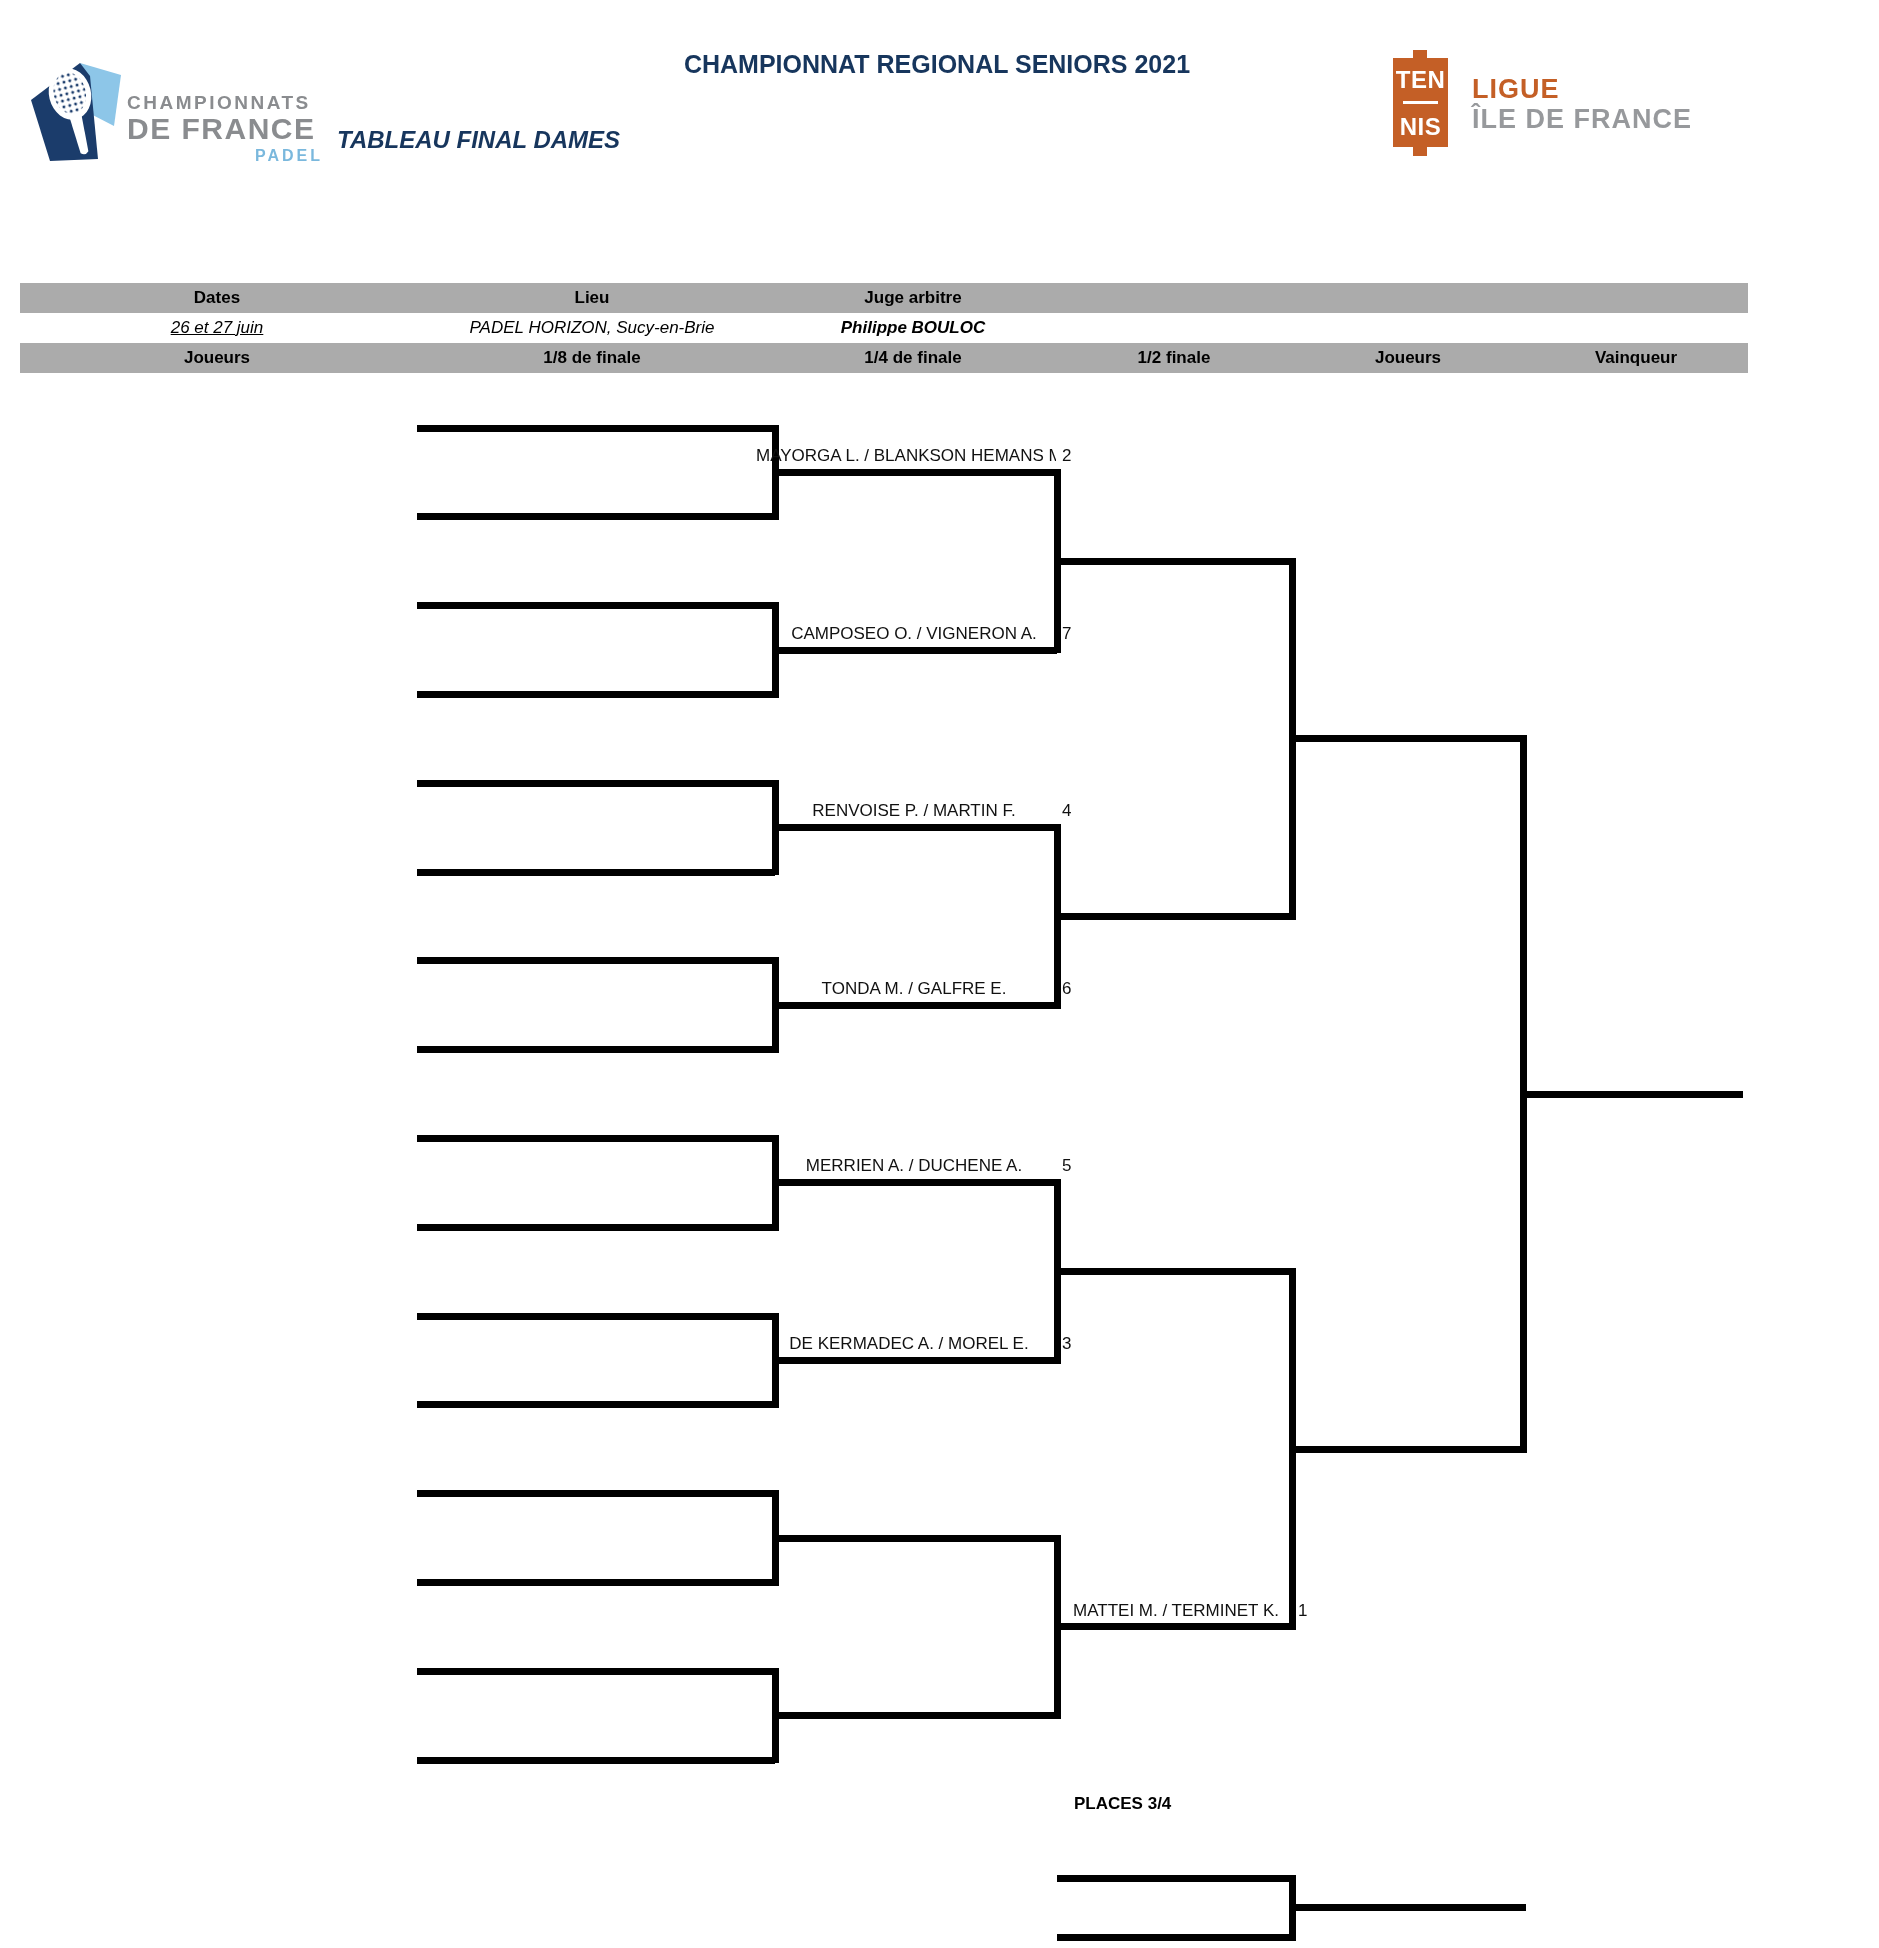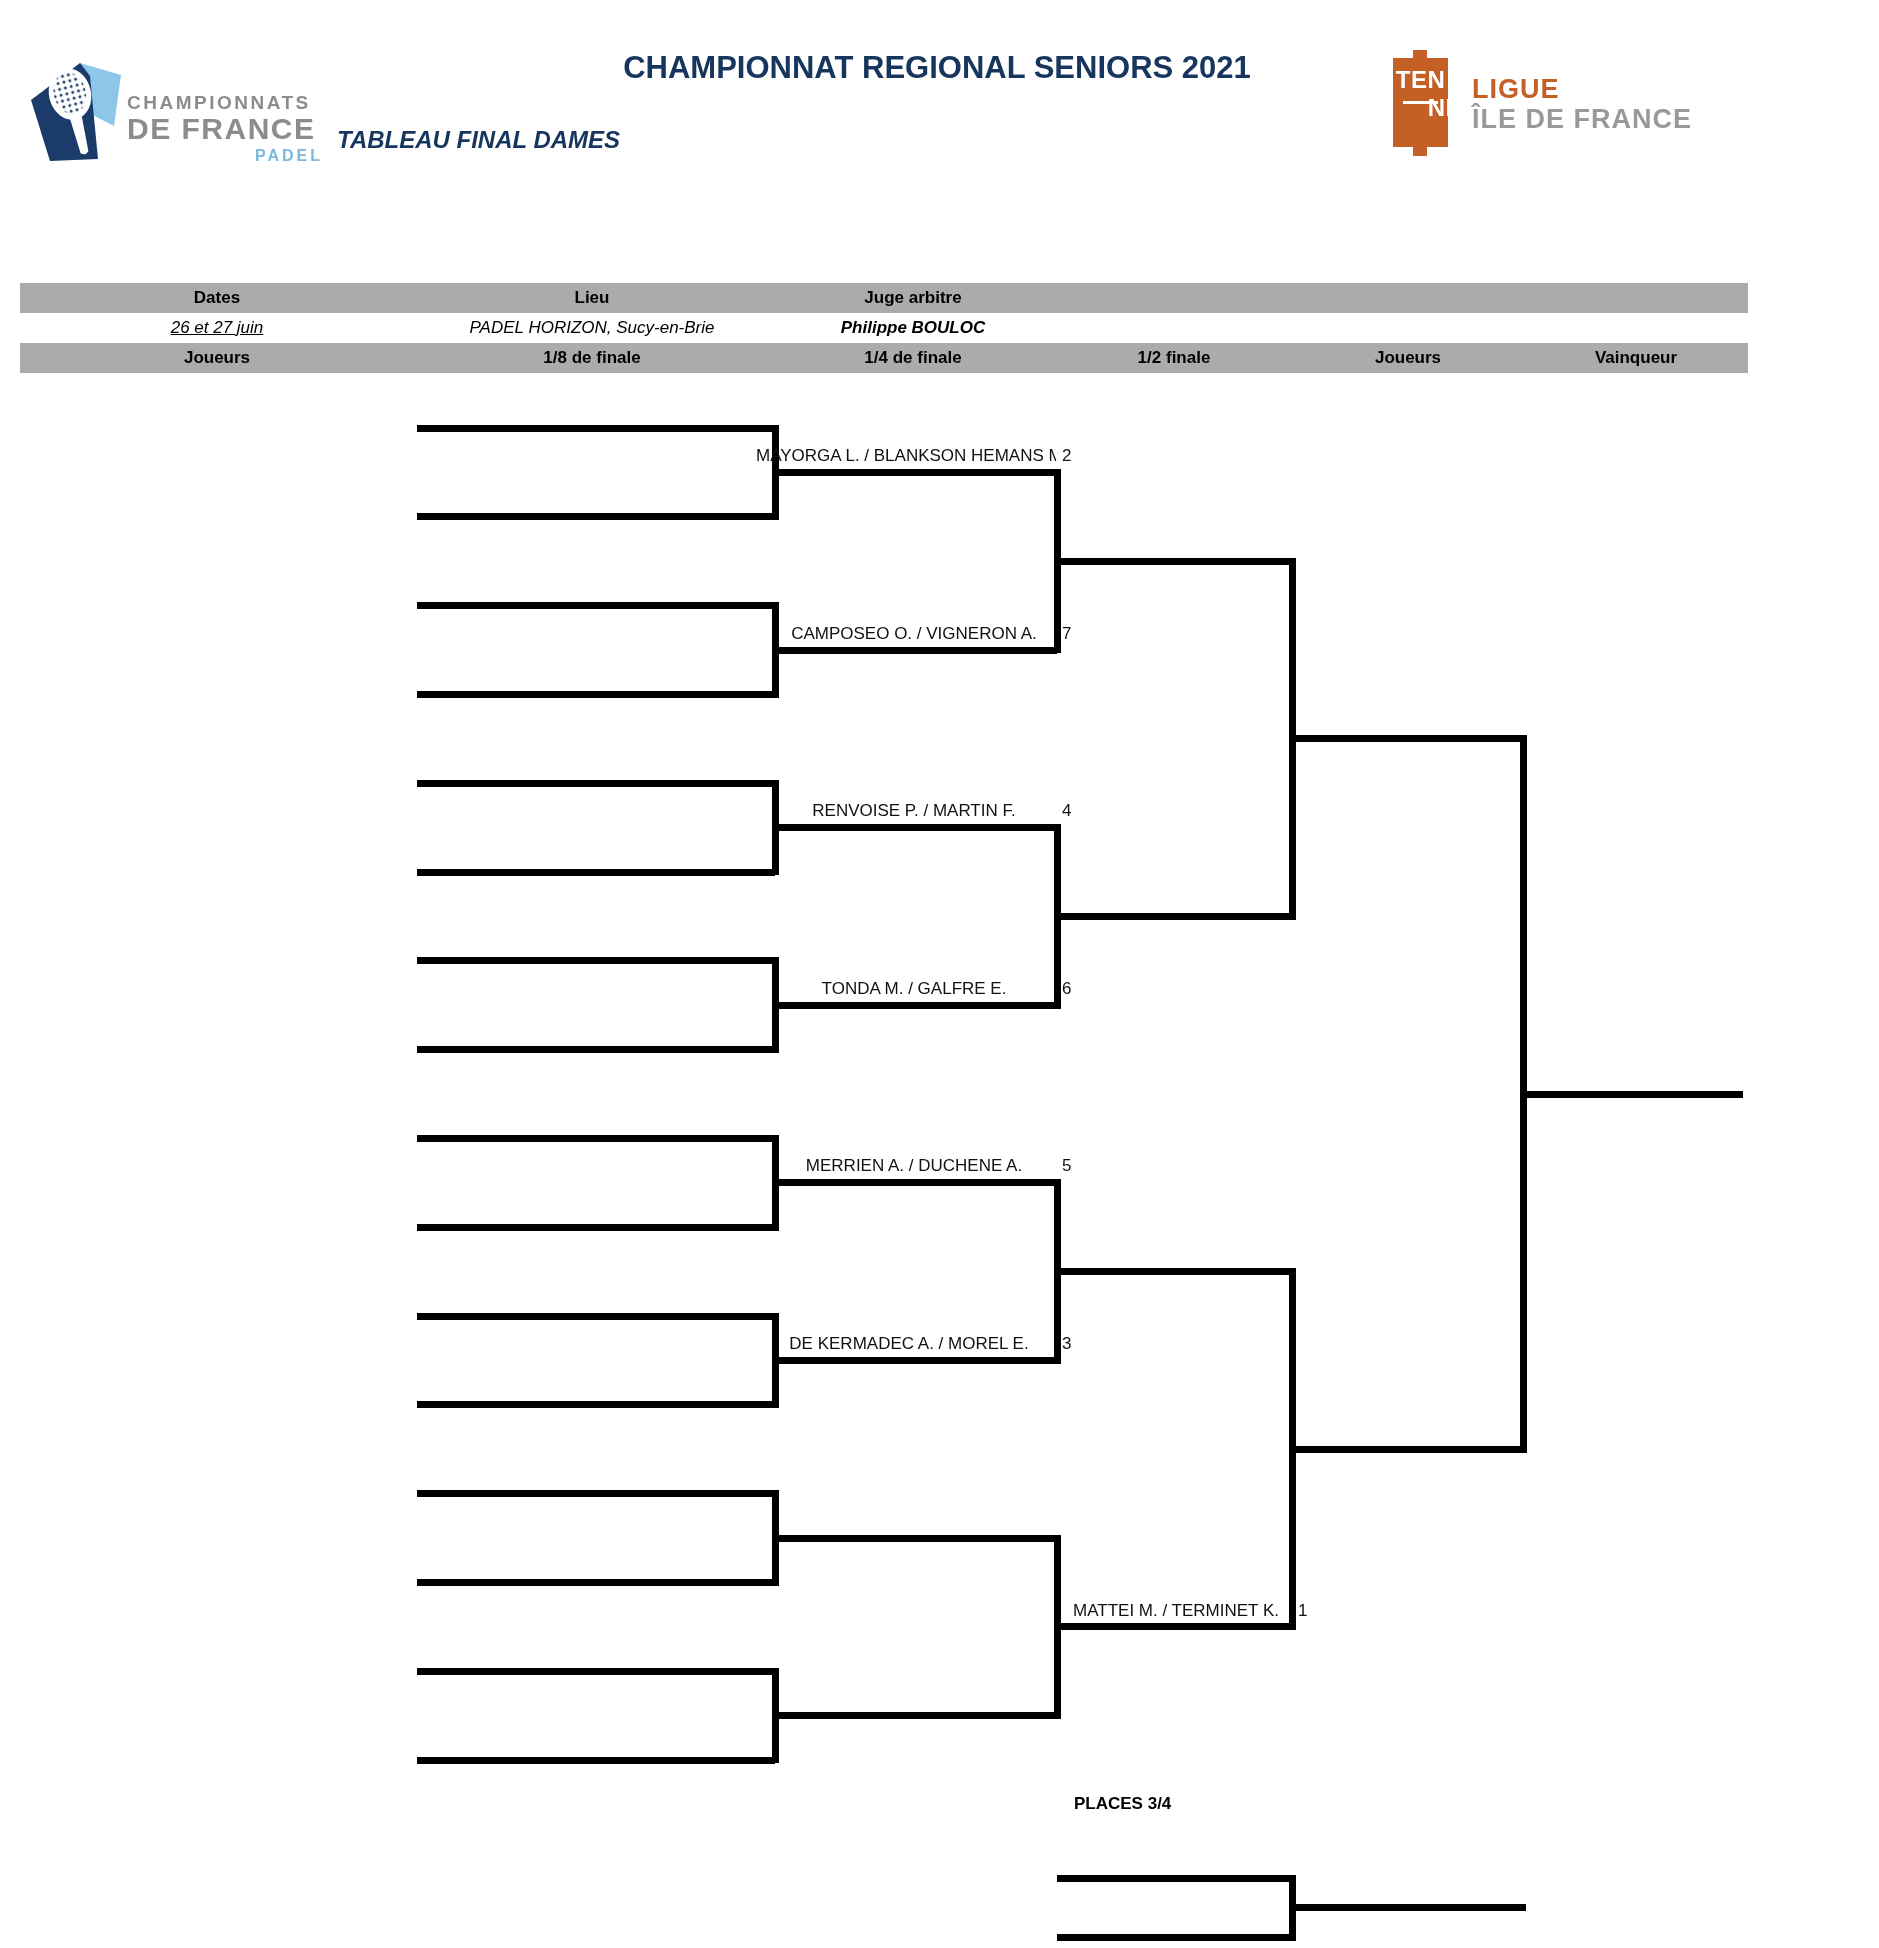--- a/index.html
+++ b/index.html
@@ -5,21 +5,21 @@
   :root{
     --navy:#17365D; --orange:#C45F26; --gray-bar:#ABABAB; --gray-text:#8A8C8F;
     --gray-text2:#97999C; --light-blue:#8DC6E8; --light-blue-text:#7AB8DD;
     --line:#000000; --text:#111111;
   }
   html,body{margin:0;padding:0;background:#fff;}
   .page{position:relative;width:1879px;height:1948px;background:#ffffff;overflow:hidden;
         font-family:"Liberation Sans","DejaVu Sans",sans-serif;color:var(--text);}
   .abs{position:absolute;}
   
-  .title{left:337px;top:50px;width:1200px;text-align:center;font-size:31px;font-weight:bold;color:var(--navy);}
+  .title{left:337px;top:50px;width:1200px;text-align:center;font-size:25px;font-weight:bold;color:var(--navy);}
   .subtitle{left:337px;top:92px;width:1200px;text-align:center;font-size:27px;font-weight:bold;color:var(--navy);}
   .subtitle2{left:337px;top:126px;width:1200px;text-align:left;font-size:24px;font-weight:bold;font-style:italic;color:var(--navy);}
   
   .cdf-line1{left:127px;top:92px;font-size:19px;font-weight:bold;letter-spacing:2.5px;color:var(--gray-text);}
   .cdf-line2{left:127px;top:112px;font-size:30px;font-weight:bold;letter-spacing:1.5px;color:var(--gray-text);}
   .cdf-line3{left:127px;top:147px;width:196px;text-align:right;font-size:16px;font-weight:bold;letter-spacing:3px;color:var(--light-blue-text);}
   
   .tennis-badge{left:1393px;top:58px;width:55px;height:89px;background:var(--orange);}
   .badge-tab{width:14px;height:9px;background:var(--orange);}
   .badge-word{position:absolute;left:0;width:55px;text-align:center;color:#fff;font-size:24px;font-weight:bold;letter-spacing:0.5px;}
@@ -63,21 +63,21 @@
   <div class="abs cdf-line2">DE FRANCE</div>
   <div class="abs cdf-line3">PADEL</div>
 
   <div class="abs title">CHAMPIONNAT REGIONAL SENIORS 2021</div>
   <div class="abs subtitle2">TABLEAU FINAL DAMES</div>
 
   <div class="abs badge-tab" style="left:1413px;top:50px;"></div>
   <div class="abs tennis-badge">
     <div class="badge-word" style="top:8px;">TEN</div>
     <div class="badge-rule"></div>
-    <div class="badge-word" style="top:36px;padding-left:28px;">NIS</div>
+    <div class="badge-word" style="top:55px;">NIS</div>
   </div>
   <div class="abs badge-tab" style="left:1413px;top:147px;"></div>
   <div class="abs lidf-1">LIGUE</div>
   <div class="abs lidf-2">ÎLE DE FRANCE</div>
 
   <div class="abs grayrow" style="top:283px;"></div>
   <div class="abs cell th" style="left:67px;top:283px;">Dates</div>
   <div class="abs cell th" style="left:442px;top:283px;">Lieu</div>
   <div class="abs cell th" style="left:763px;top:283px;">Juge arbitre</div>
 

